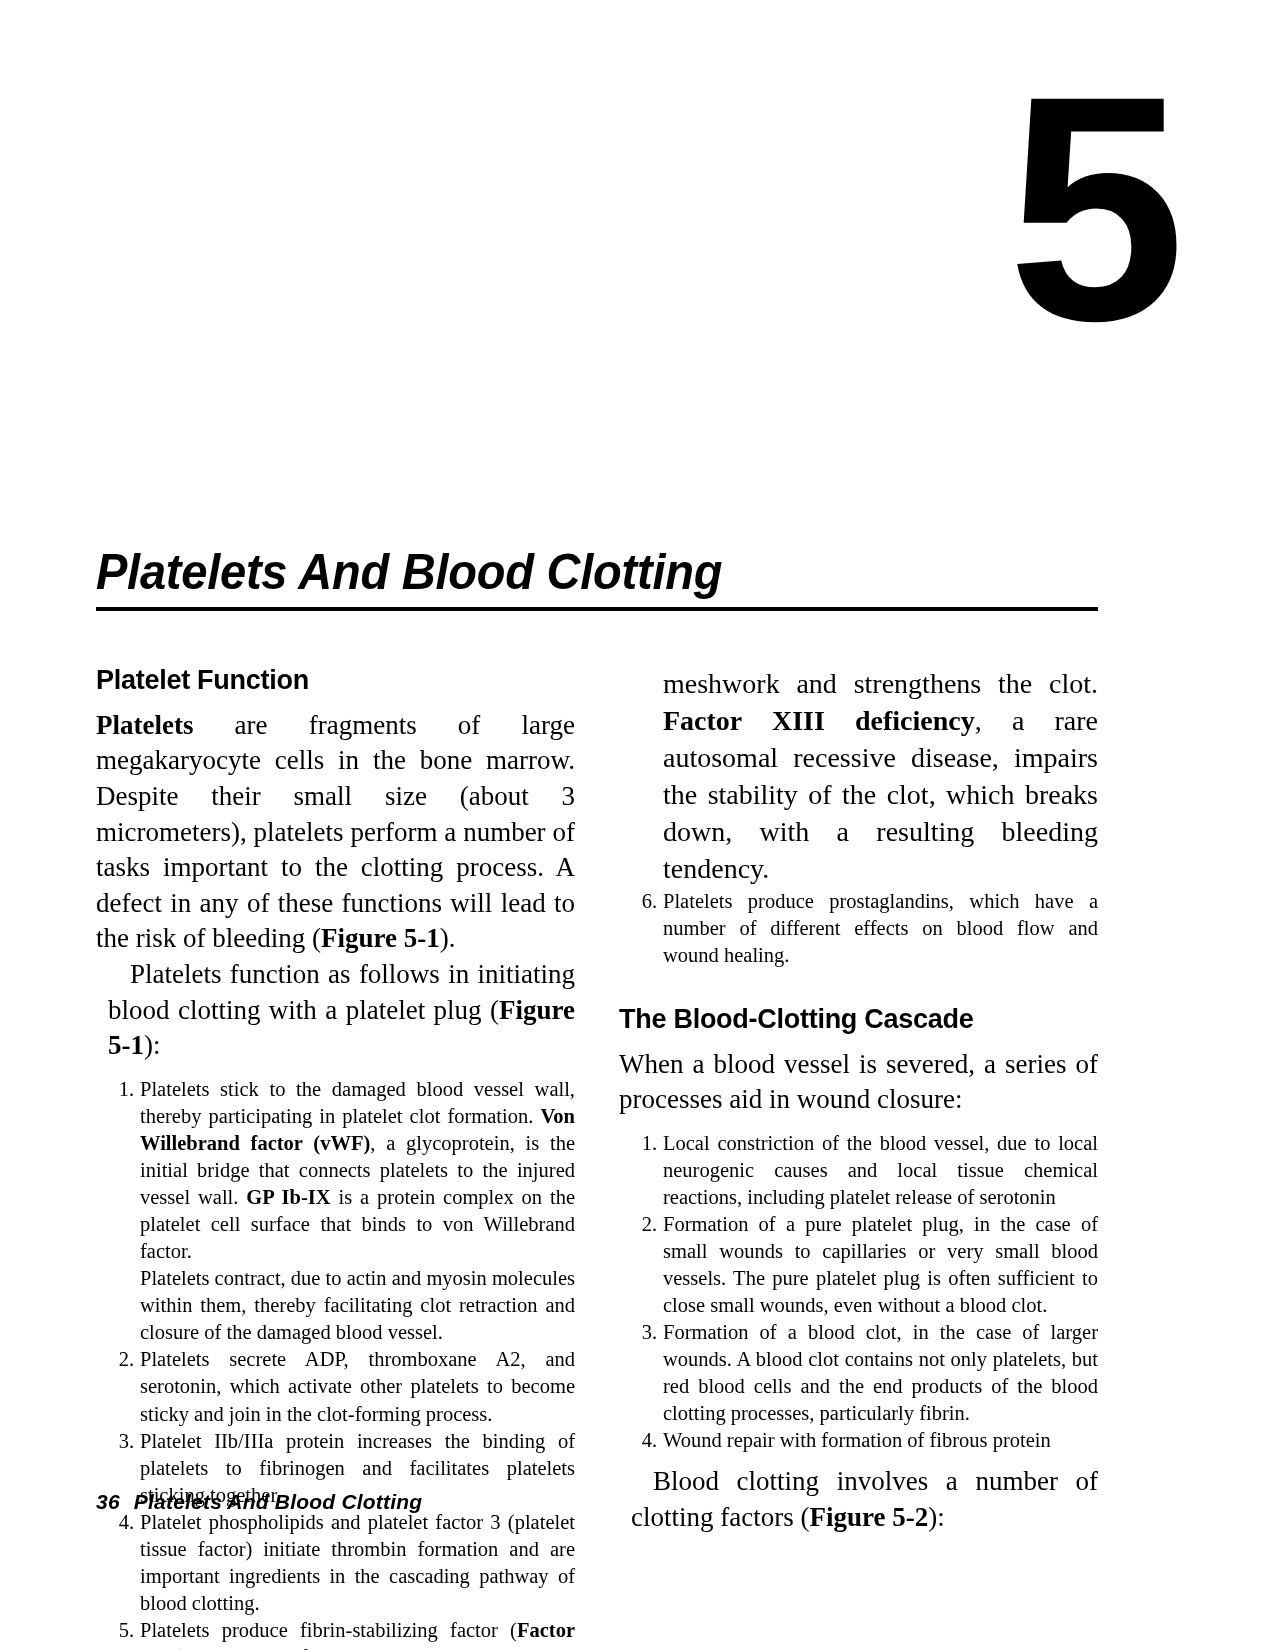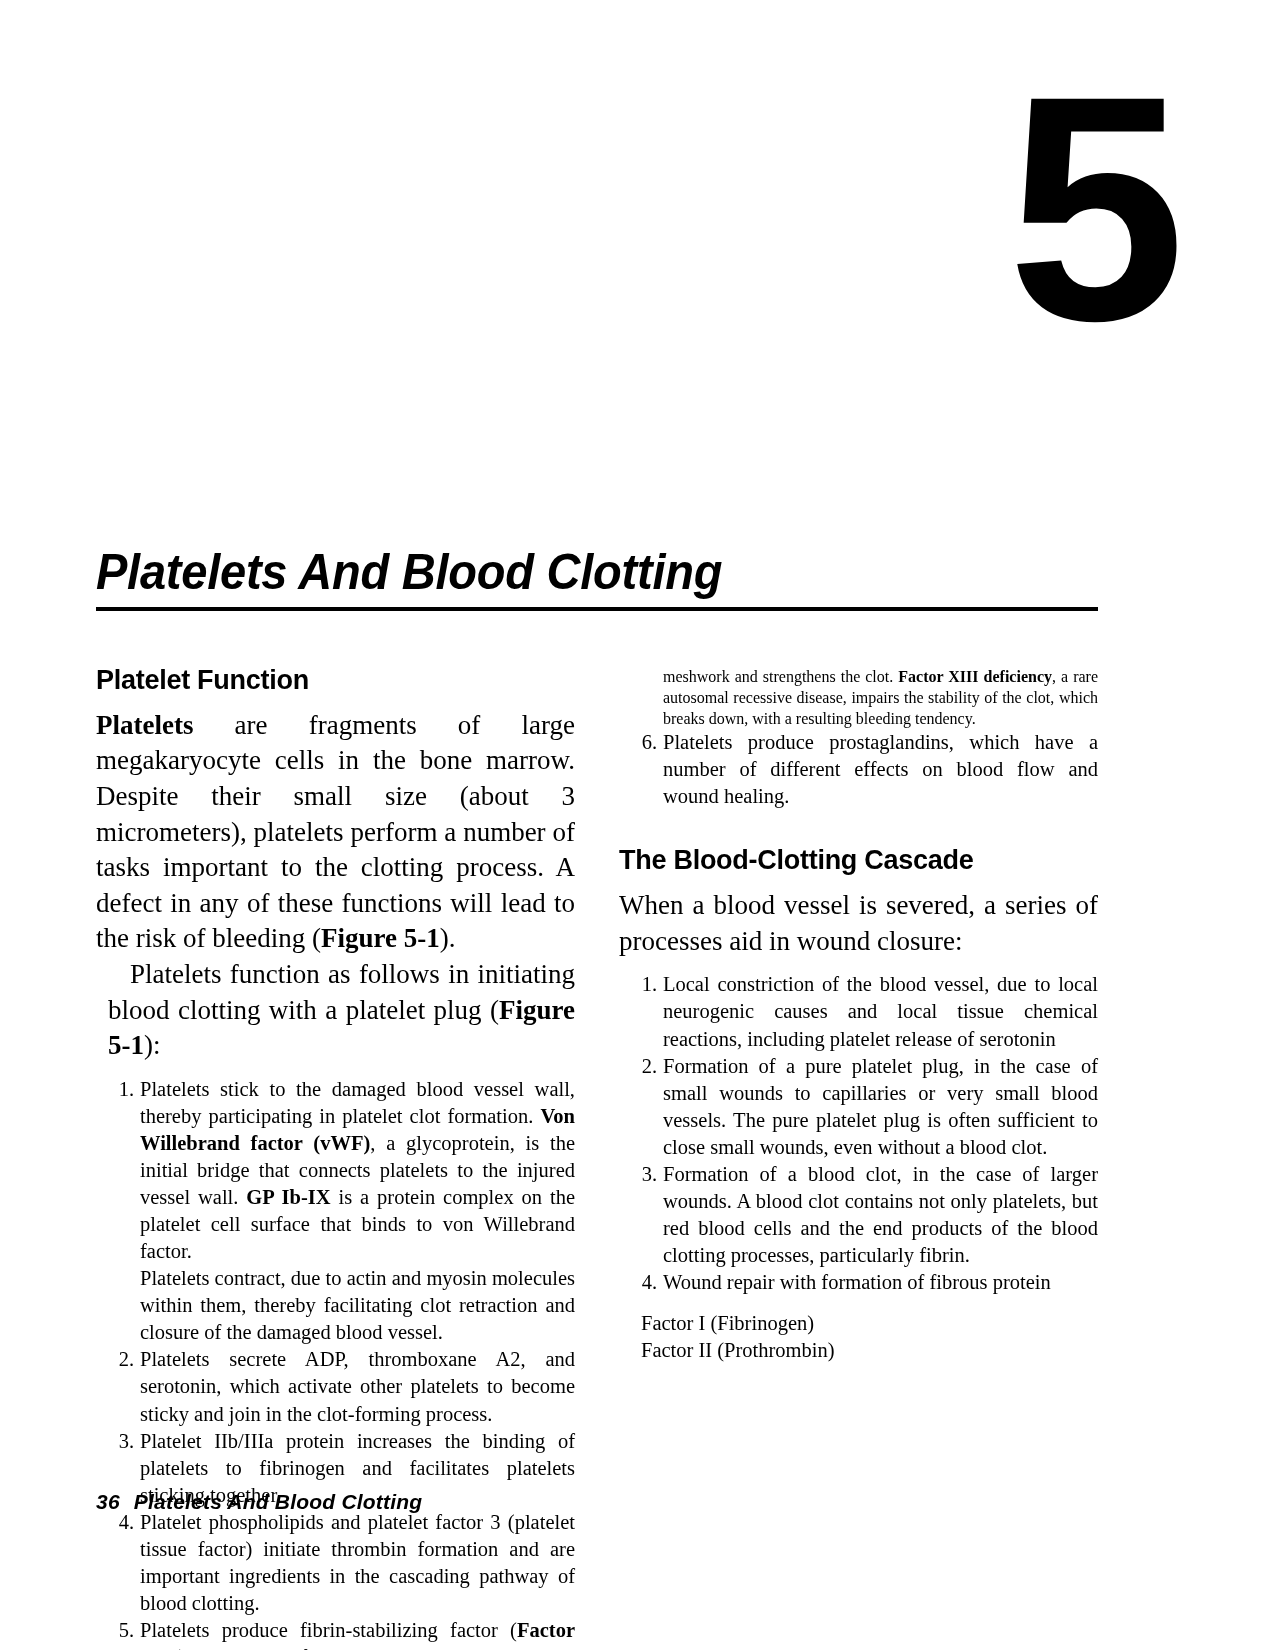--- a/index.html
+++ b/index.html
@@ -119,21 +119,21 @@
     text-align: right;
     font-size: 20.5px;
   }
   ol.numlist li p {
     margin: 0;
     text-align: justify;
   }
 
   
   .cont-para {
-    font-size: 16px;
+    font-size: 28px;
     line-height: 1.32;
     text-align: justify;
     margin: 0 0 0 44px;
   }
   .cont-li {
     position: relative;
     padding-left: 44px;
     font-size: 20.5px;
     line-height: 1.32;
     text-align: justify;
@@ -229,25 +229,22 @@
           <p>Formation of a pure platelet plug, in the case of small wounds to capillaries or very small blood vessels. The pure platelet plug is often sufficient to close small wounds, even without a blood clot.</p>
         </li>
         <li>
           <p>Formation of a blood clot, in the case of larger wounds. A blood clot contains not only platelets, but red blood cells and the end products of the blood clotting processes, particularly fibrin.</p>
         </li>
         <li>
           <p>Wound repair with formation of fibrous protein</p>
         </li>
       </ol>
 
-
-      <div class="factor-list">
-        <div>Factor I (Fibrinogen)</div>
-        <div>Factor II (Prothrombin)</div>
-      </div>
+      <p class="body indent gap-above"><span>Blood clotting involves a number of clotting factors (</span><b>Figure 5-2</b><span>):</span></p>
+
     </div>
   </div>
 
   <div class="footer">
     <span class="pnum">36</span><span>Platelets And Blood Clotting</span>
   </div>
 
 </div>
 
 </body></html>

